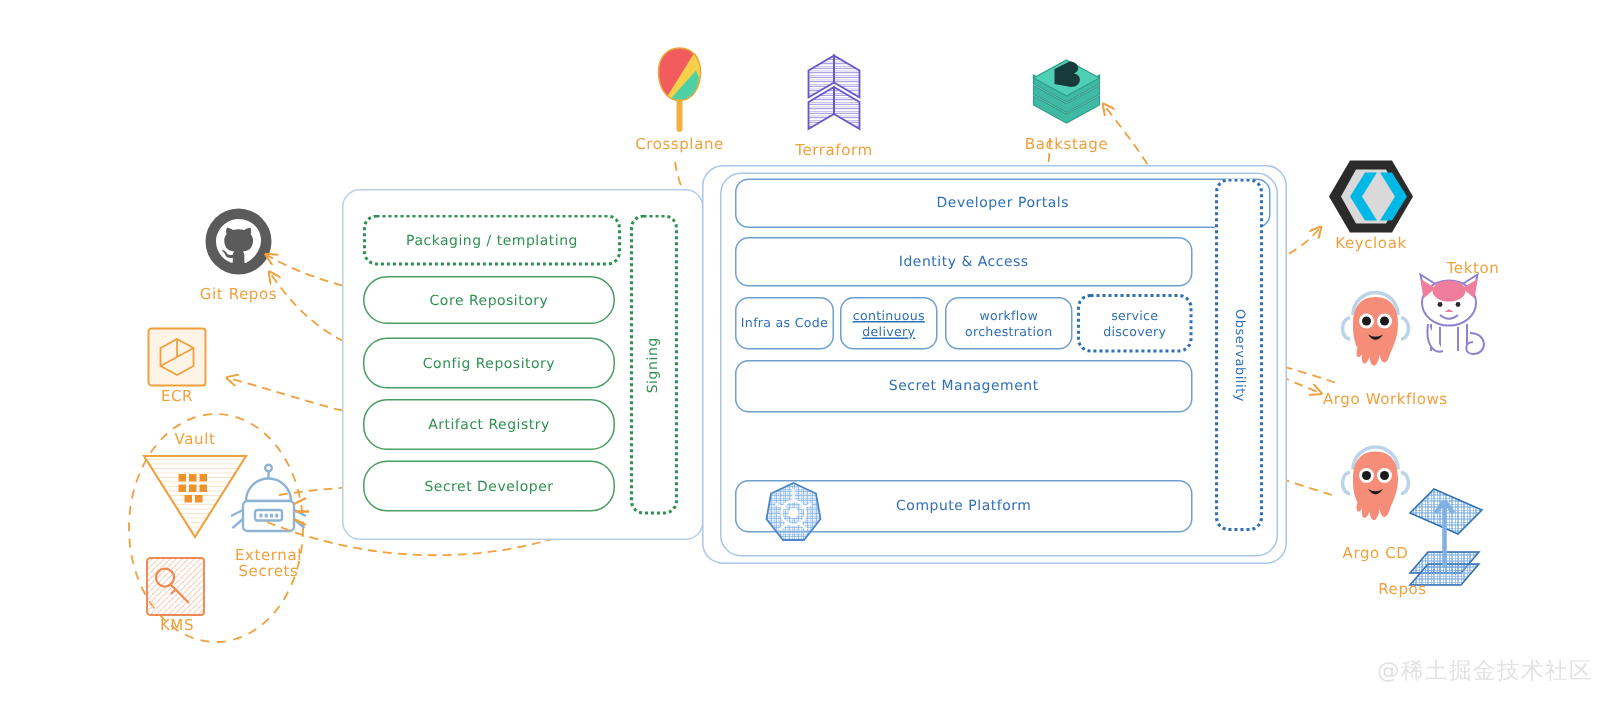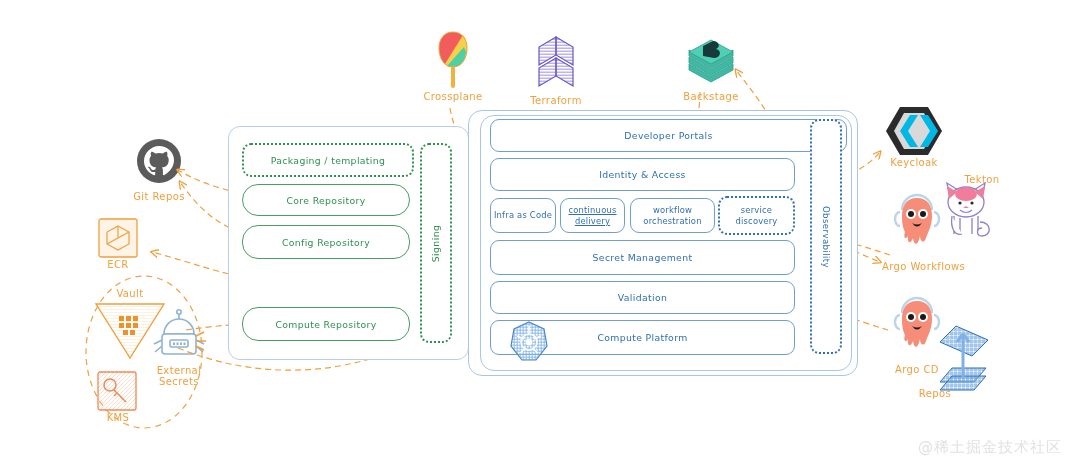--- a/index.html
+++ b/index.html
@@ -277,22 +277,23 @@
   </svg>
 
   <div class="node panel-left" style="left:228px;top:126px;width:241px;height:234px;"></div>
 
   <div class="node gdash" style="left:242px;top:143px;width:172px;height:34px;">Packaging / templating</div>
 
   <div class="node gbox" style="left:242px;top:184px;width:168px;height:32px;">Core Repository</div>
 
   <div class="node gbox" style="left:242px;top:225px;width:168px;height:34px;">Config Repository</div>
 
-
-  <div class="node gbox" style="left:242px;top:307px;width:168px;height:34px;">Compute Repository</div>
+  <div class="node gbox" style="left:242px;top:266px;width:168px;height:34px;">Artifact Registry</div>
+
+  <div class="node gbox" style="left:242px;top:307px;width:168px;height:34px;">Secret Developer</div>
 
   <div class="node gdash-v" style="left:420px;top:143px;width:32px;height:200px;">
     <span class="rot-ccw">Signing</span>
   </div>
 
   <div class="node panel-outer" style="left:468px;top:110px;width:390px;height:266px;"></div>
   <div class="node panel-inner" style="left:480px;top:115px;width:372px;height:256px;"></div>
 
   <div class="node bbox" style="left:490px;top:119px;width:357px;height:33px;">Developer Portals</div>
 
@@ -301,21 +302,20 @@
   <div class="node bsmall" style="left:490px;top:198px;width:66px;height:35px;">Infra as Code</div>
 
   <div class="node bsmall" style="left:560px;top:198px;width:65px;height:35px;text-decoration:underline;">continuous delivery</div>
 
   <div class="node bsmall" style="left:630px;top:198px;width:85px;height:35px;">workflow orchestration</div>
 
   <div class="node bdash" style="left:718px;top:196px;width:77px;height:39px;">service discovery</div>
 
   <div class="node bbox" style="left:490px;top:240px;width:305px;height:35px;">Secret Management</div>
 
-  <div class="node bbox" style="left:490px;top:281px;width:305px;height:33px;">Validation</div>
 
   <div class="node bbox" style="left:490px;top:320px;width:305px;height:35px;">Compute Platform</div>
 
   <svg class="logo" style="left:507px;top:320px;" width="44" height="44" viewBox="0 0 44 44">
     <defs>
       <pattern id="k8" width="3" height="3" patternUnits="userSpaceOnUse">
         <path d="M0 0h3M0 1.5h3" stroke="#7fb1e5" stroke-width=".6"></path>
         <path d="M0 0v3M1.5 0v3" stroke="#7fb1e5" stroke-width=".6"></path>
       </pattern>
     </defs>

